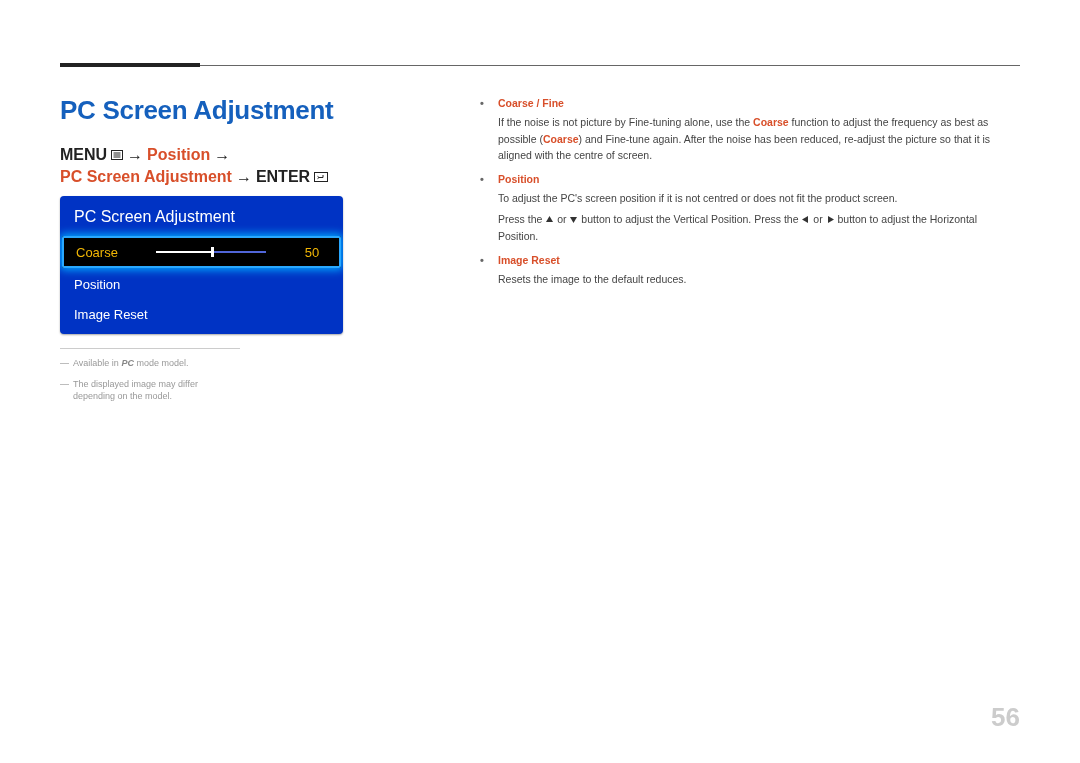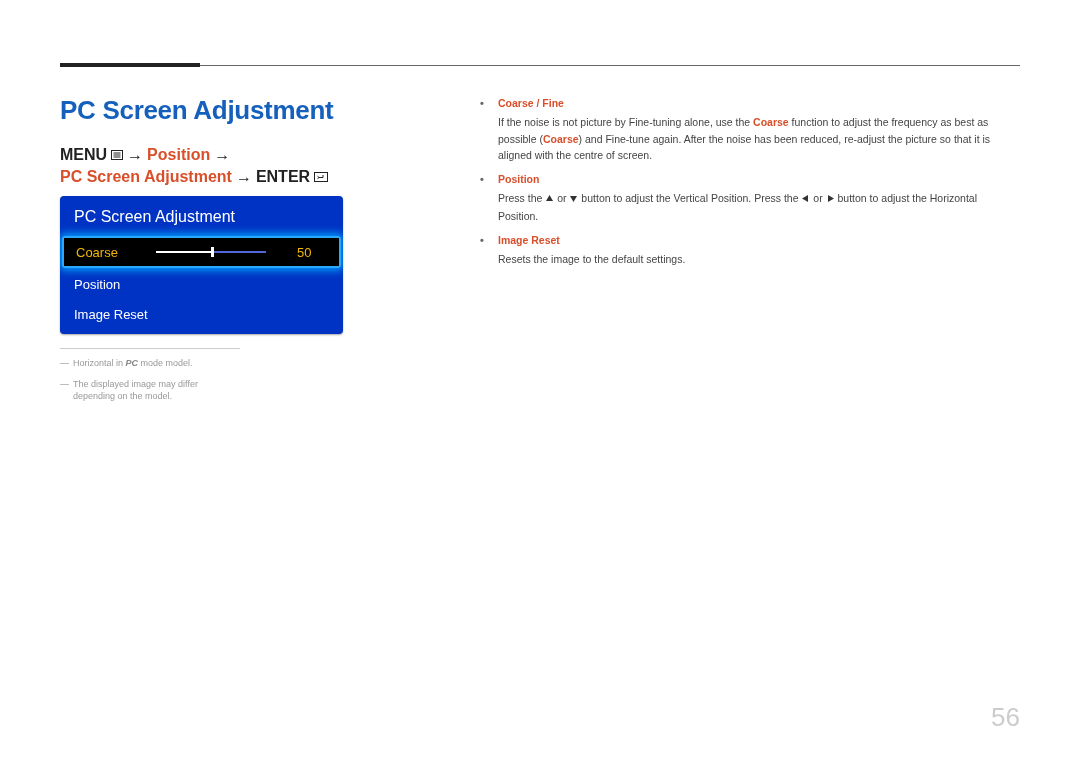--- a/index.html
+++ b/index.html
@@ -104,21 +104,21 @@
       height: 2px;
       background: #fff;
     }
     .slider-knob {
       position: absolute;
       top: -4px;
       width: 3px;
       height: 10px;
       background: #fff;
     }
-    .osd-value { flex: 0 0 30px; text-align: left; margin-left: auto; }
+    .osd-value { flex: 0 0 30px; text-align: center; margin-left: auto; }
     .footnotes {
       margin-top: 14px;
       border-top: 1px solid #ccc;
       width: 180px;
       padding-top: 8px;
     }
     .footnote {
       font-size: 9px;
       color: #999;
       margin-bottom: 8px;
@@ -146,21 +146,21 @@
     }
     .bullet-body p { font-size: 10.5px; color: #444; margin-bottom: 4px; line-height: 1.55; }
     .bullet-body .inline-bold { color: #d84f2a; font-weight: 700; }
     .arrow-glyph { display: inline-block; vertical-align: -1px; }
     .page-num {
       position: absolute;
       right: 60px;
       bottom: 30px;
       font-size: 26px;
       color: #ccc;
-      font-weight: 400;
+      font-weight: 700;
     }
   </style>
 </head>
 <body>
 
 <div class="top-rule"></div>
 <div class="top-rule-bold"></div>
 
 <div class="content">
   <div class="left-col">
@@ -211,21 +211,21 @@
 
       <div class="osd-row" style="padding-bottom:12px">
         <span class="osd-label" style="flex:1">Image Reset</span>
       </div>
     </div>
 
     <div class="footnotes">
       <div class="footnote">
         <span class="dash">―</span>
         <span>
-          <span>Horizontal in </span><strong>PC</strong><span> mode model.</span>
+          <span>Available in </span><strong>PC</strong><span> mode model.</span>
         </span>
       </div>
       <div class="footnote">
         <span class="dash">―</span>
         <span>The displayed image may differ depending on the model.</span>
       </div>
     </div>
   </div>
 
   <div class="right-col">
@@ -237,38 +237,39 @@
         <p>
           <span>If the noise is not picture by Fine-tuning alone, use the </span><span class="inline-bold">Coarse</span><span> function to adjust the frequency as best as possible (</span><span class="inline-bold">Coarse</span><span>) and Fine-tune again. After the noise has been reduced, re-adjust the picture so that it is aligned with the centre of screen.</span>
         </p>
       </div>
     </div>
 
     <div class="bullet-item">
       <span class="bullet-dot">•</span>
       <div class="bullet-body">
         <span class="bullet-title">Position</span>
+        <p>To adjust the PC's screen position if it is not centred or does not fit the product screen.</p>
         <p>
           <span>Press the </span><span class="arrow-glyph"><svg width="9" height="9">
                 <polygon points="4.5,1 8,7 1,7" fill="#333"></polygon>
               </svg></span><span> or </span><span class="arrow-glyph"><svg width="9" height="9">
                 <polygon points="1,2 8,2 4.5,8" fill="#333"></polygon>
               </svg></span><span> button to adjust the Vertical Position. Press the </span><span class="arrow-glyph"><svg width="9" height="9">
                 <polygon points="7,1 7,8 1,4.5" fill="#333"></polygon>
               </svg></span><span> or </span><span class="arrow-glyph"><svg width="9" height="9">
                 <polygon points="2,1 8,4.5 2,8" fill="#333"></polygon>
               </svg></span><span> button to adjust the Horizontal Position.</span>
         </p>
       </div>
     </div>
 
     <div class="bullet-item">
       <span class="bullet-dot">•</span>
       <div class="bullet-body">
         <span class="bullet-title">Image Reset</span>
-        <p>Resets the image to the default settings.</p>
+        <p>Resets the image to the default reduces.</p>
       </div>
     </div>
 
   </div>
 </div>
 
 <div class="page-num">56</div>
 
 </body></html>

